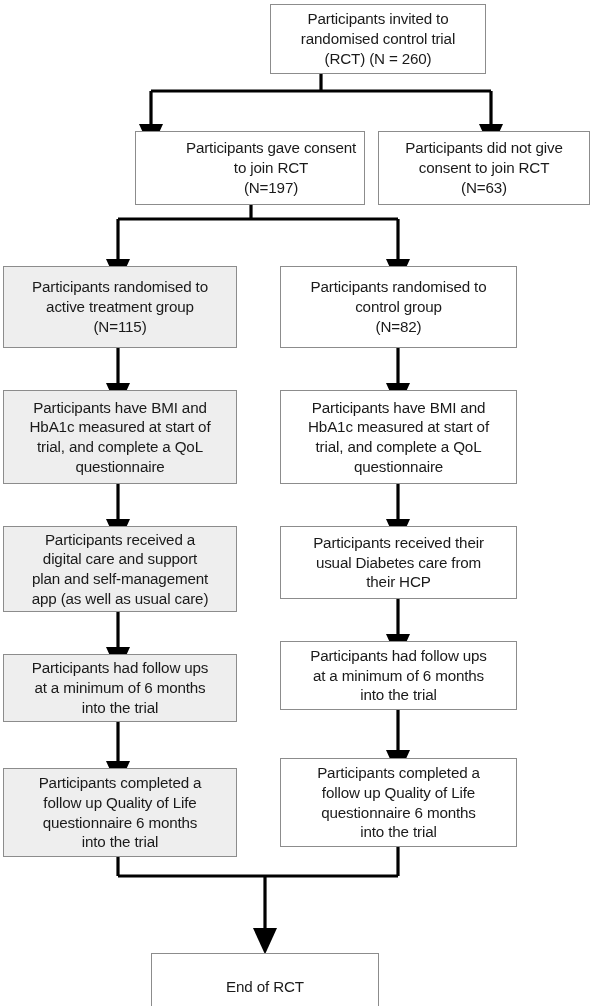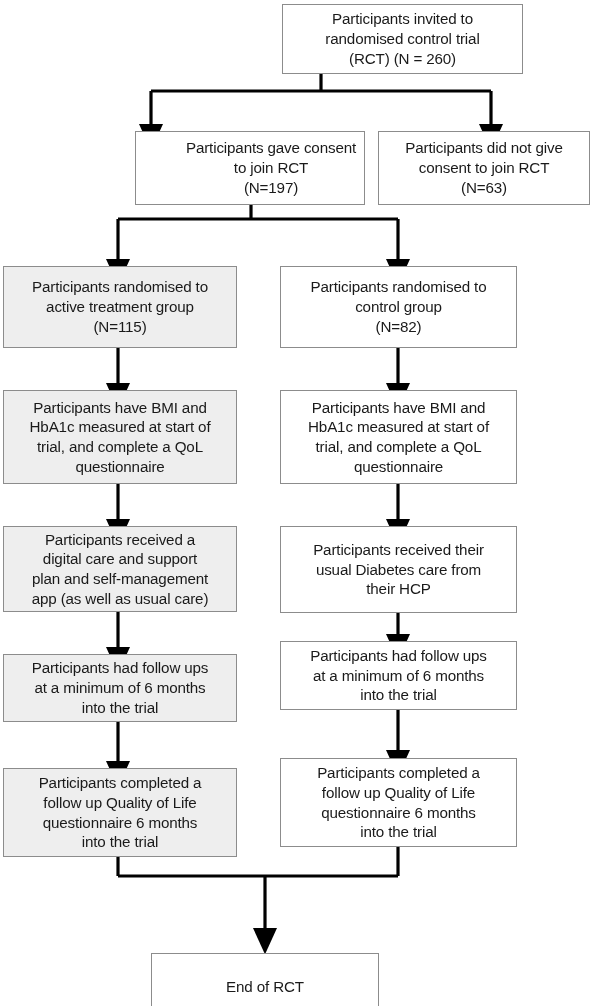--- a/index.html
+++ b/index.html
@@ -62,21 +62,21 @@
       <path d="M 398 599 L 398 634" marker-end="url(#ahd)"></path>
       <path d="M 398 710 L 398 750" marker-end="url(#ahd)"></path>
 
       <path d="M 118 857 L 118 876"></path>
       <path d="M 398 847 L 398 876"></path>
       <path d="M 118 876 L 398 876"></path>
       <path d="M 265 876 L 265 928" marker-end="url(#ahd)"></path>
     </g>
   </svg>
 
-  <div class="node" style="left:270px;top:4px;width:241px;height:70px;margin-left:12px;">
+  <div class="node" style="left:270px;top:4px;width:216px;height:70px;">
     <span class="txt">Participants invited to
 randomised control trial
 (RCT) (N = 260)</span>
   </div>
 
   <div class="node" style="left:135px;top:131px;width:230px;height:74px;padding-left:48px;">
     <span class="txt">Participants gave consent
 to join RCT
 (N=197)</span>
   </div>
@@ -113,21 +113,21 @@
 questionnaire</span>
   </div>
 
   <div class="node shaded" style="left:3px;top:526px;width:234px;height:86px;">
     <span class="txt">Participants received a
 digital care and support
 plan and self-management
 app (as well as usual care)</span>
   </div>
 
-  <div class="node" style="left:280px;top:526px;width:237px;height:87px;">
+  <div class="node" style="left:280px;top:526px;width:237px;height:73px;">
     <span class="txt">Participants received their
 usual Diabetes care from
 their HCP</span>
   </div>
 
   <div class="node shaded" style="left:3px;top:654px;width:234px;height:68px;">
     <span class="txt">Participants had follow ups
 at a minimum of 6 months
 into the trial</span>
   </div>

